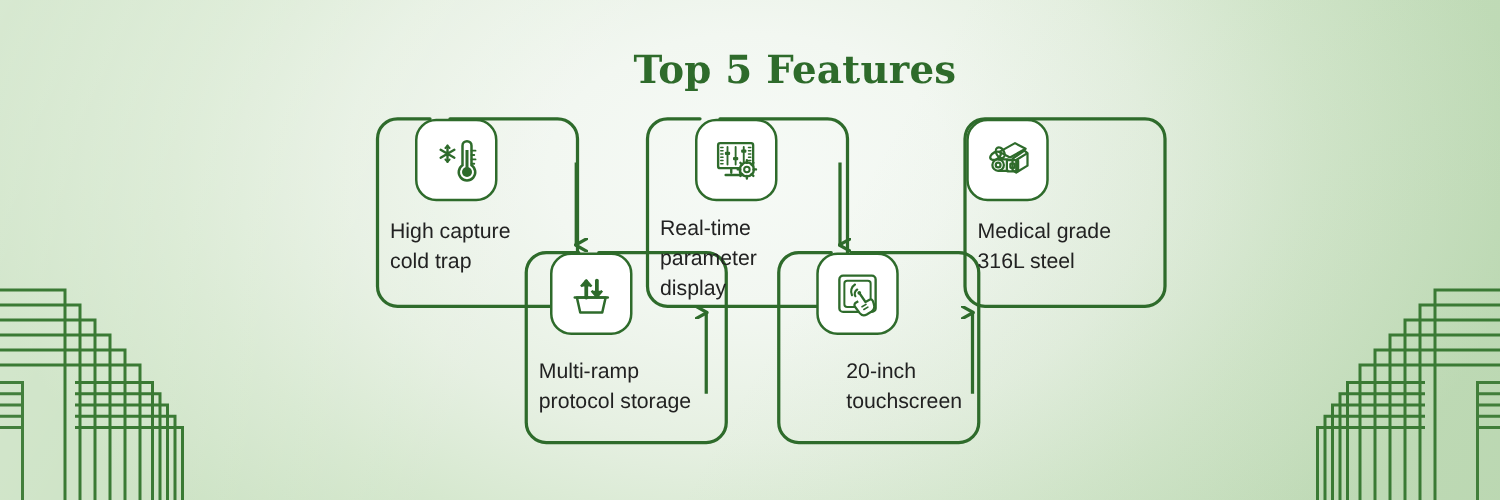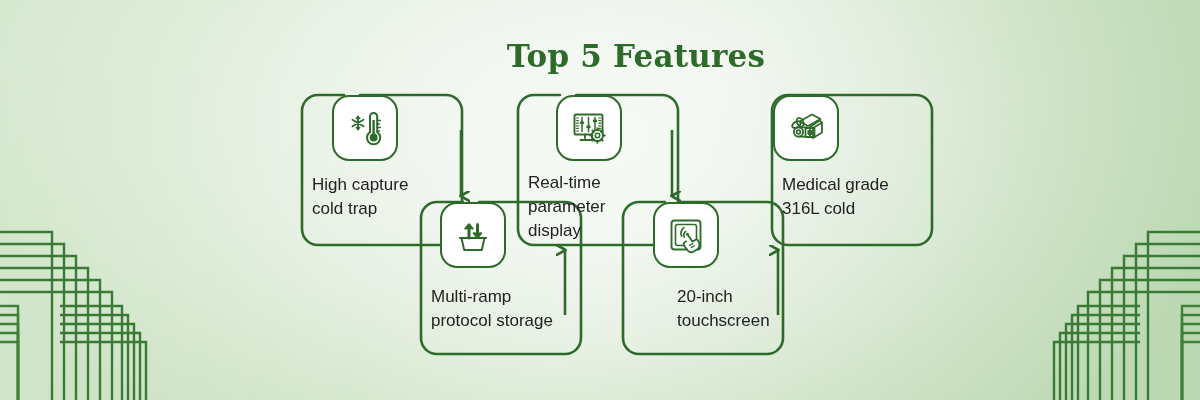--- a/index.html
+++ b/index.html
@@ -313,21 +313,21 @@
       </g>
     </svg>
   </div>
 
   <div class="card" style="left:770px; top:93px; width:164px; height:172px;border-radius:27px;">
     <svg class="card-shape" viewBox="0 0 164 154" preserveAspectRatio="none">
       <rect x="2" y="2" width="160" height="150" rx="16" fill="none" stroke="#2e6b2b" stroke-width="2.6"></rect>
     </svg>
     <div class="card-label" style="top:80px;">
       <div>Medical grade</div>
-      <div>316L cold</div>
+      <div>316L steel</div>
     </div>
   </div>
   <div class="badge" style="left:773px; top:95px;">
     <svg width="42" height="42" viewBox="0 0 42 42">
       <g fill="none" stroke="#2e6b2b" stroke-width="1.8" stroke-linejoin="round">
 
         <path d="M14.5 14.5 L27 7.5 L35.5 12 L23 19 Z"></path>
         <path d="M14.5 14.5 a4.6 2.8 -30 1 0 0.2 0.1"></path>
         <ellipse cx="15.2" cy="15.2" rx="3.1" ry="4.6" transform="rotate(-30 15.2 15.2)"></ellipse>
 

